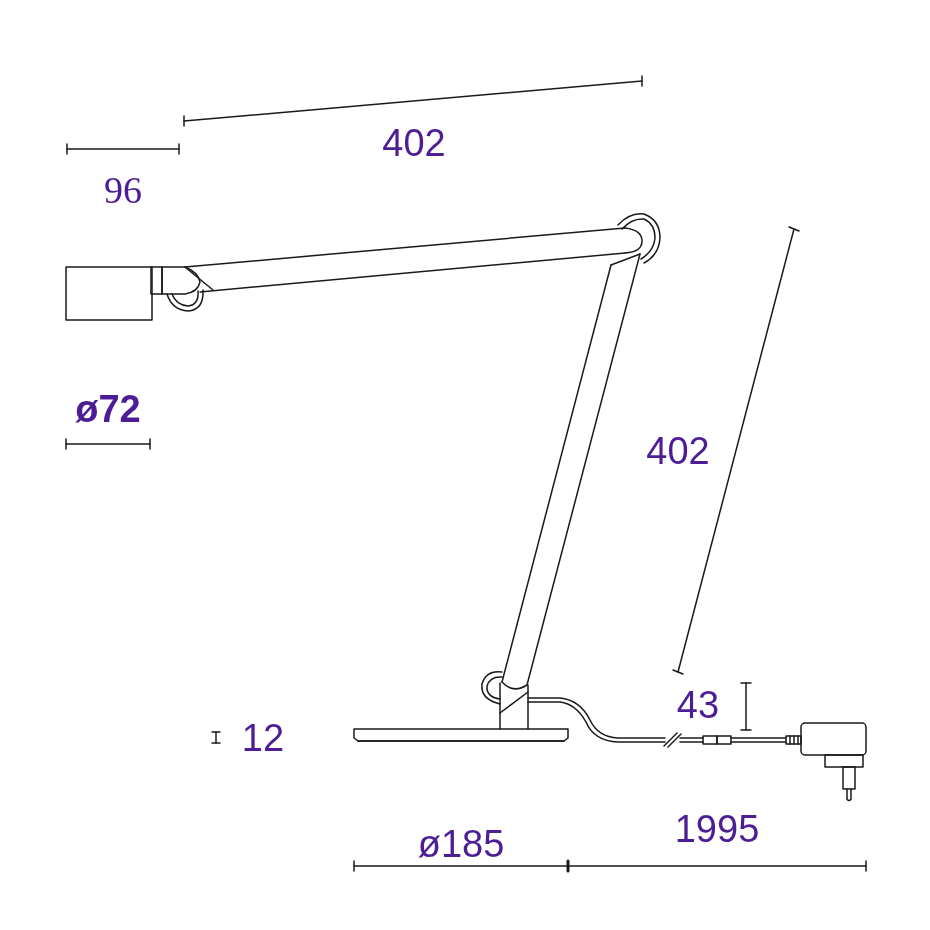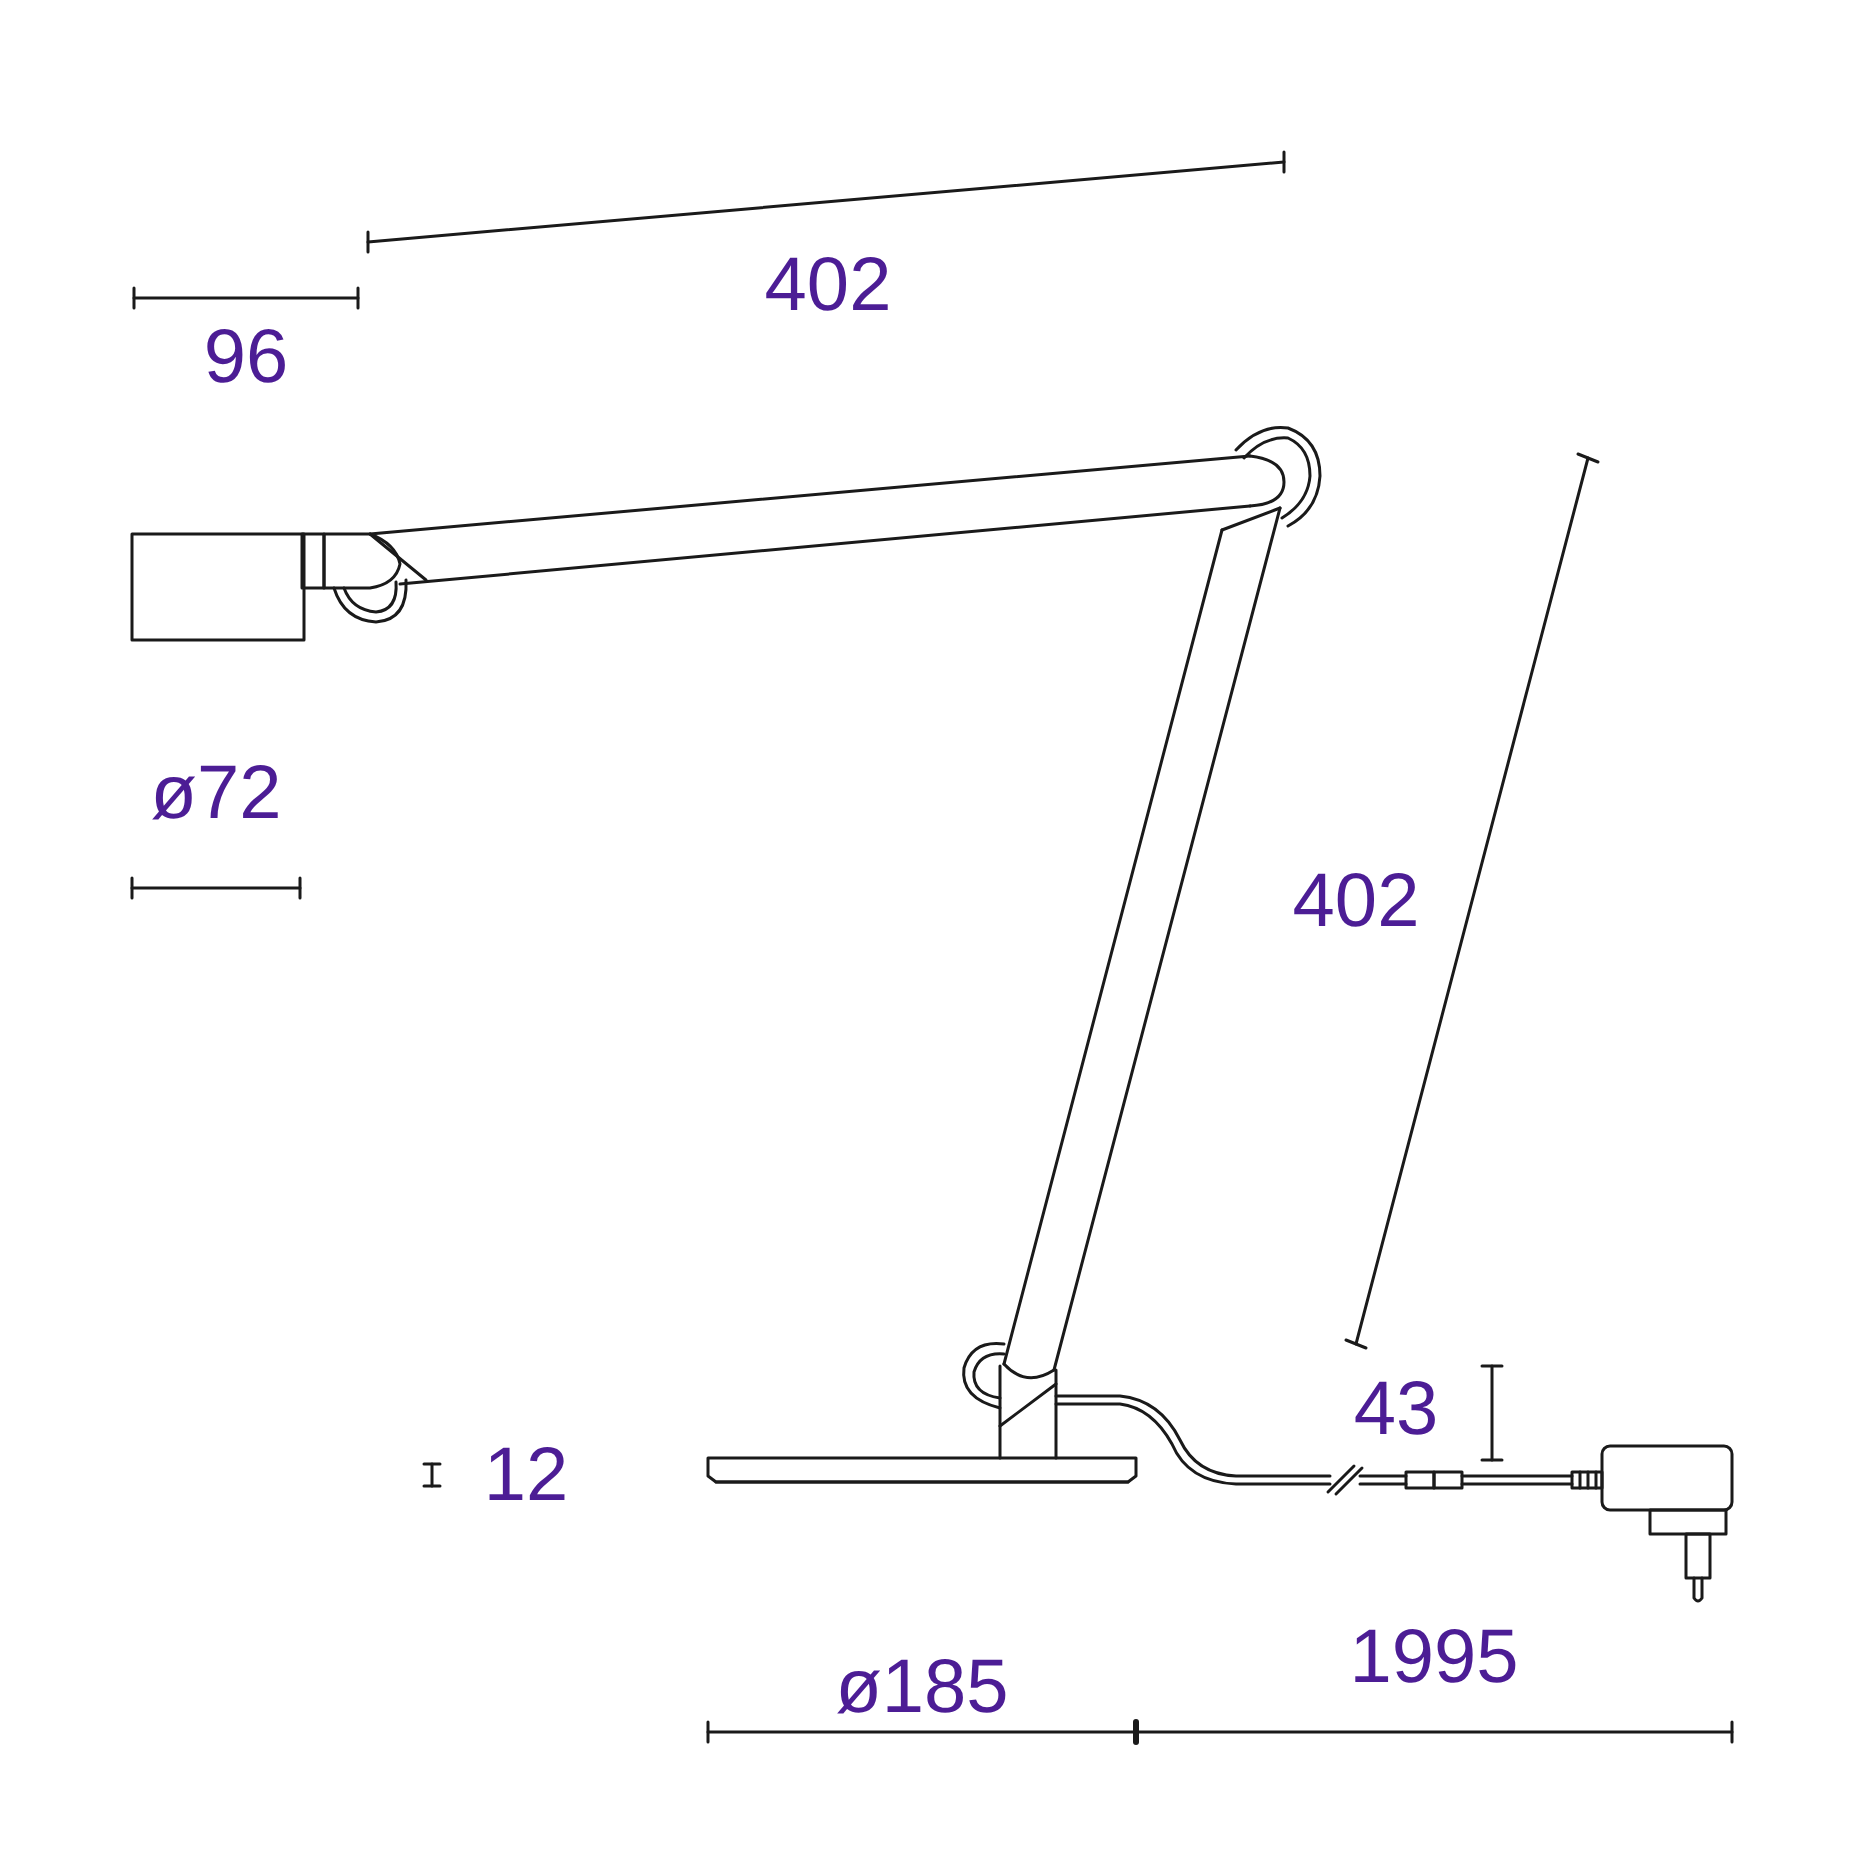--- a/index.html
+++ b/index.html
@@ -121,20 +121,20 @@
     <line x1="790" y1="736" x2="790" y2="744"></line>
     <line x1="794" y1="736" x2="794" y2="744"></line>
     <line x1="798" y1="736" x2="798" y2="744"></line>
     <rect x="801" y="723" width="65" height="32" rx="4"></rect>
     <rect x="825" y="755" width="38" height="12"></rect>
     <rect x="843" y="767" width="12" height="22"></rect>
     <path d="M847 789 V799 Q849 802 851 799 V789"></path>
   </g>
 </svg>
 
-<span class="lbl" style="left:123px; top:179px;">96</span>
+<span class="lbl" style="left:123px; top:190px;font-family:Liberation Serif, serif;">96</span>
 <span class="lbl" style="left:414px; top:143px;">402</span>
-<span class="lbl" style="left:108px; top:397px;">ø72</span>
+<span class="lbl" style="left:108px; top:409px;font-weight:bold;">ø72</span>
 <span class="lbl" style="left:678px; top:451px;">402</span>
 <span class="lbl" style="left:698px; top:705px;">43</span>
 <span class="lbl" style="left:263px; top:738px;">12</span>
 <span class="lbl" style="left:461px; top:844px;">ø185</span>
 <span class="lbl" style="left:717px; top:829px;">1995</span>
 
 </body></html>

